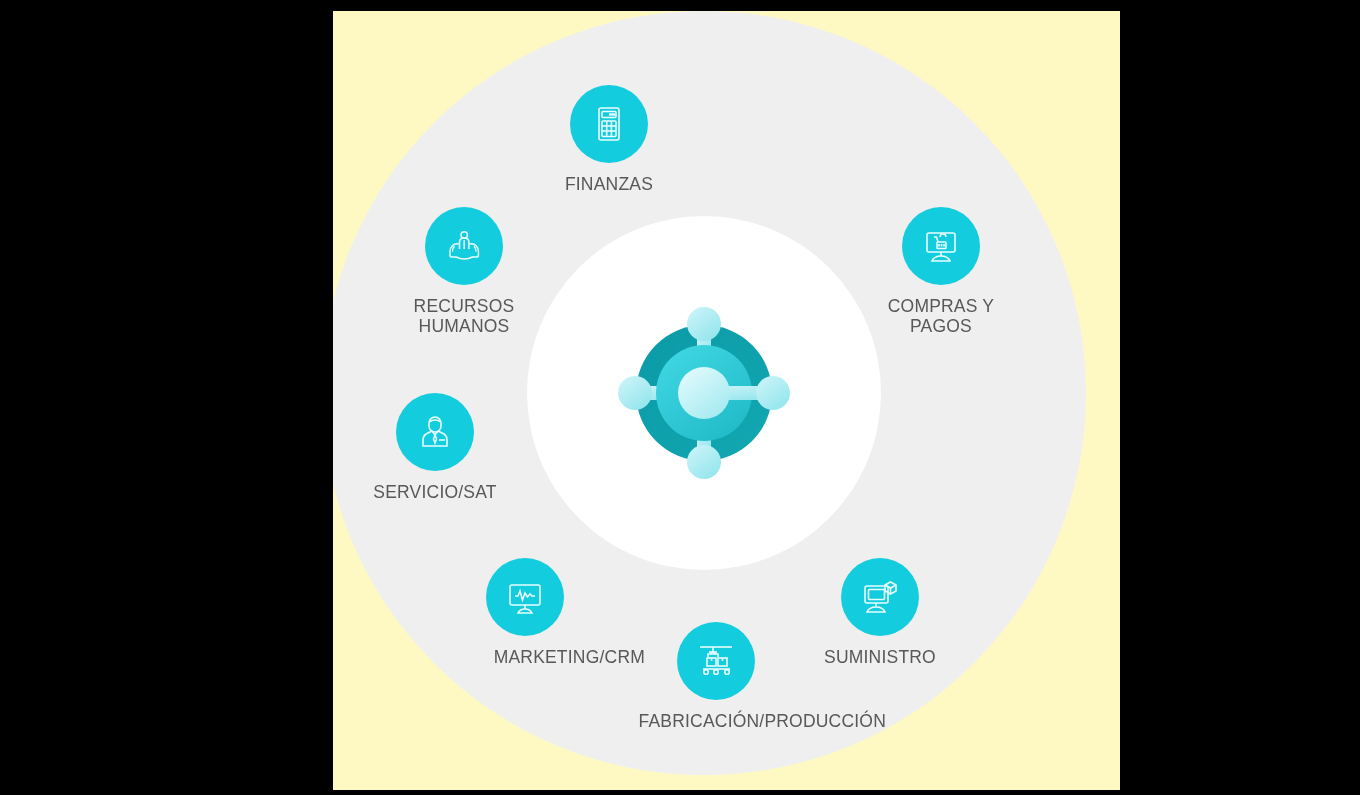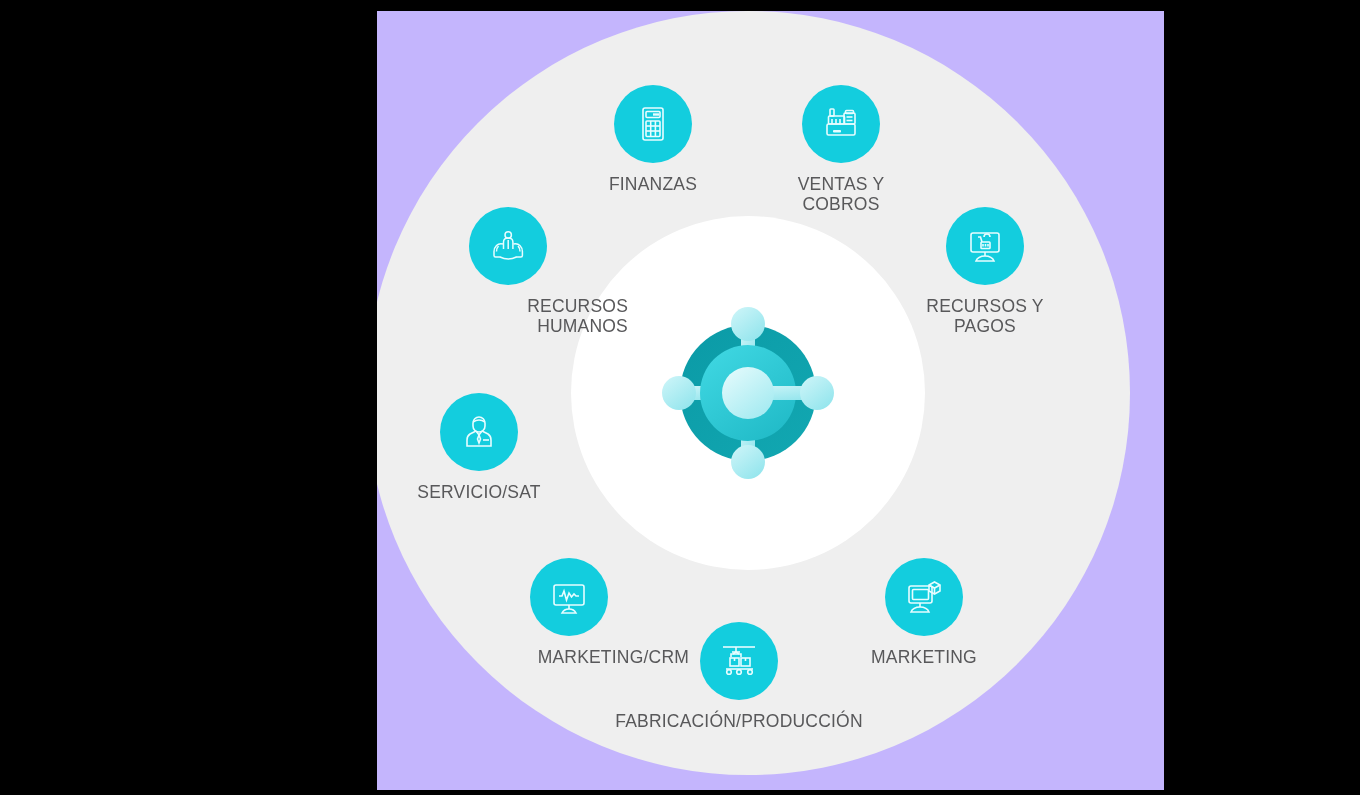--- a/index.html
+++ b/index.html
@@ -20,23 +20,22 @@
     background: #000000;
   }
 
   
   #canvas {
     position: absolute;
     left: 333px;
     top: 11px;
     width: 787px;
     height: 779px;
-    background: #c4b5fd;
+    background: #fef9c3;
     overflow: hidden;
-    margin-left: 44px;
   }
 
   
   #outer-ring {
     position: absolute;
     left: calc(371px - 382px);
     top: calc(382px - 382px);
     width: 764px;
     height: 764px;
     border-radius: 50%;
@@ -156,75 +155,56 @@
           <rect x="15" y="19" width="14" height="15.5" rx="1"></rect>
           <line x1="15" y1="24" x2="29" y2="24"></line>
           <line x1="15" y1="29" x2="29" y2="29"></line>
           <line x1="19.7" y1="19" x2="19.7" y2="34.5"></line>
           <line x1="24.4" y1="19" x2="24.4" y2="34.5"></line>
         </svg>
       </div>
       <div class="label">FINANZAS</div>
     </div>
 
-    <div class="node" style="left:464px; top:74px;">
-      <div class="bubble">
-        <svg viewBox="0 0 44 44" fill="none" stroke="#e8fdff" stroke-width="1.6">
-          <rect x="8" y="22" width="28" height="11" rx="1.5"></rect>
-          <rect x="14" y="28" width="8" height="2.6" rx="0.8" fill="#e8fdff" stroke="none"></rect>
-          <rect x="9.5" y="14" width="16" height="8" rx="1"></rect>
-          <line x1="13" y1="17" x2="13" y2="22"></line>
-          <line x1="17" y1="17" x2="17" y2="22"></line>
-          <line x1="21" y1="17" x2="21" y2="22"></line>
-          <rect x="11" y="7" width="4" height="7" rx="0.8"></rect>
-          <rect x="25" y="11" width="11" height="11" rx="1.2"></rect>
-          <rect x="26.5" y="8.5" width="8" height="3" rx="1"></rect>
-          <line x1="27.5" y1="15" x2="33.5" y2="15"></line>
-          <line x1="27.5" y1="18.5" x2="33.5" y2="18.5"></line>
-        </svg>
-      </div>
-      <div class="label">VENTAS Y
-COBROS</div>
-    </div>
 
     <div class="node" style="left:608px; top:196px;">
       <div class="bubble">
         <svg viewBox="0 0 44 44" fill="none" stroke="#e8fdff" stroke-width="1.6">
           <rect x="8" y="9" width="28" height="19" rx="2"></rect>
           <path d="M19 18 L17.5 13 L15 13"></path>
           <rect x="18" y="18" width="9" height="6.5" rx="0.8"></rect>
           <line x1="20" y1="20" x2="20" y2="22.5"></line>
           <line x1="22.5" y1="20" x2="22.5" y2="22.5"></line>
           <line x1="25" y1="20" x2="25" y2="22.5"></line>
           <path d="M21 13 a3 3 0 0 1 6 0"></path>
           <line x1="22" y1="28" x2="22" y2="32"></line>
           <path d="M13 37 q2-5 9-5 q7 0 9 5 z"></path>
         </svg>
       </div>
-      <div class="label">RECURSOS Y
+      <div class="label">COMPRAS Y
 PAGOS</div>
     </div>
 
 
     <div class="node" style="left:547px; top:547px;">
       <div class="bubble">
         <svg viewBox="0 0 44 44" fill="none" stroke="#e8fdff" stroke-width="1.6">
           <rect x="7" y="11" width="23" height="17" rx="2"></rect>
           <rect x="10.5" y="14.5" width="16" height="10" rx="1"></rect>
           <line x1="18" y1="28" x2="18" y2="32"></line>
           <path d="M9 37 q2-5 9-5 q7 0 9 5 z"></path>
           <path d="M27 10 L32.5 7 L38 10 L38 16 L32.5 19 L27 16 Z"></path>
           <path d="M27 10 L32.5 13 L38 10"></path>
           <line x1="32.5" y1="13" x2="32.5" y2="19"></line>
         </svg>
       </div>
-      <div class="label">MARKETING</div>
-    </div>
-
-    <div class="node wide" style="left:362px; top:611px;">
+      <div class="label">SUMINISTRO</div>
+    </div>
+
+    <div class="node wide" style="left:383px; top:611px;text-align:right;">
       <div class="bubble">
         <svg viewBox="0 0 44 44" fill="none" stroke="#e8fdff" stroke-width="1.6">
           <line x1="6" y1="8" x2="38" y2="8"></line>
           <line x1="19" y1="8" x2="19" y2="13"></line>
           <path d="M14 18 L14 15 L24 15 L24 18"></path>
           <path d="M15 13 L19 13 L23 13"></path>
           <line x1="19" y1="13" x2="16" y2="15"></line>
           <line x1="19" y1="13" x2="22" y2="15"></line>
           <rect x="13" y="19" width="9" height="8"></rect>
           <rect x="24" y="19" width="9" height="8"></rect>
@@ -258,21 +238,21 @@
           <path d="M16 12 q6 -4 12 0"></path>
           <path d="M19 21 L22 25 L25 21"></path>
           <path d="M22 25 L20.5 29 L22 33 L23.5 29 Z"></path>
           <path d="M19 21 L13 24 q-3 2 -3 6 v6 h24 v-6 q0 -4 -3 -6 L25 21"></path>
           <line x1="26" y1="30" x2="32" y2="30"></line>
         </svg>
       </div>
       <div class="label">SERVICIO/SAT</div>
     </div>
 
-    <div class="node" style="left:131px; top:196px;text-align:right;">
+    <div class="node" style="left:131px; top:196px;">
       <div class="bubble">
         <svg viewBox="0 0 44 44" fill="none" stroke="#e8fdff" stroke-width="1.5">
           <path d="M19 11 a3.2 3.2 0 0 1 6.4 0 a3.2 3.2 0 0 1 -6.4 0 z"></path>
           <path d="M17.5 25 v-7 q0 -4 4.7 -4 q4.7 0 4.7 4 v7"></path>
           <line x1="22.2" y1="16" x2="22.2" y2="25"></line>
           <path d="M17 20 q-4 -1 -6.5 1.5 q-2.5 2.5 -2.5 6 l0 4 q0 1.5 1.5 1.5 l5 0"></path>
           <path d="M12.5 22 q-2 2 -2 5.5"></path>
           <path d="M27.4 20 q4 -1 6.5 1.5 q2.5 2.5 2.5 6 l0 4 q0 1.5 -1.5 1.5 l-5 0"></path>
           <path d="M32 22 q2 2 2 5.5"></path>
           <path d="M14 33 q4 2 8.2 2 q4.2 0 8.2 -2"></path>

